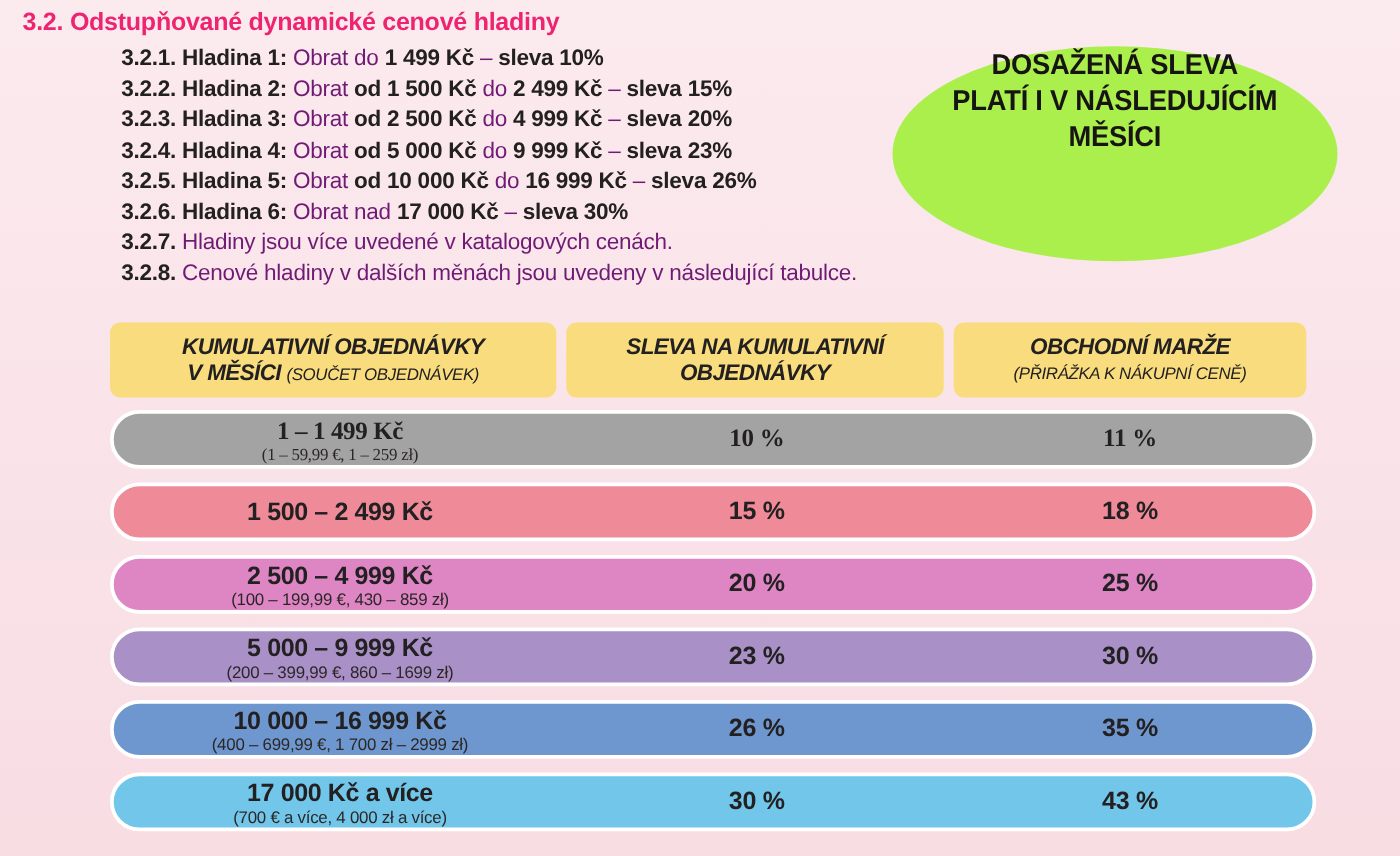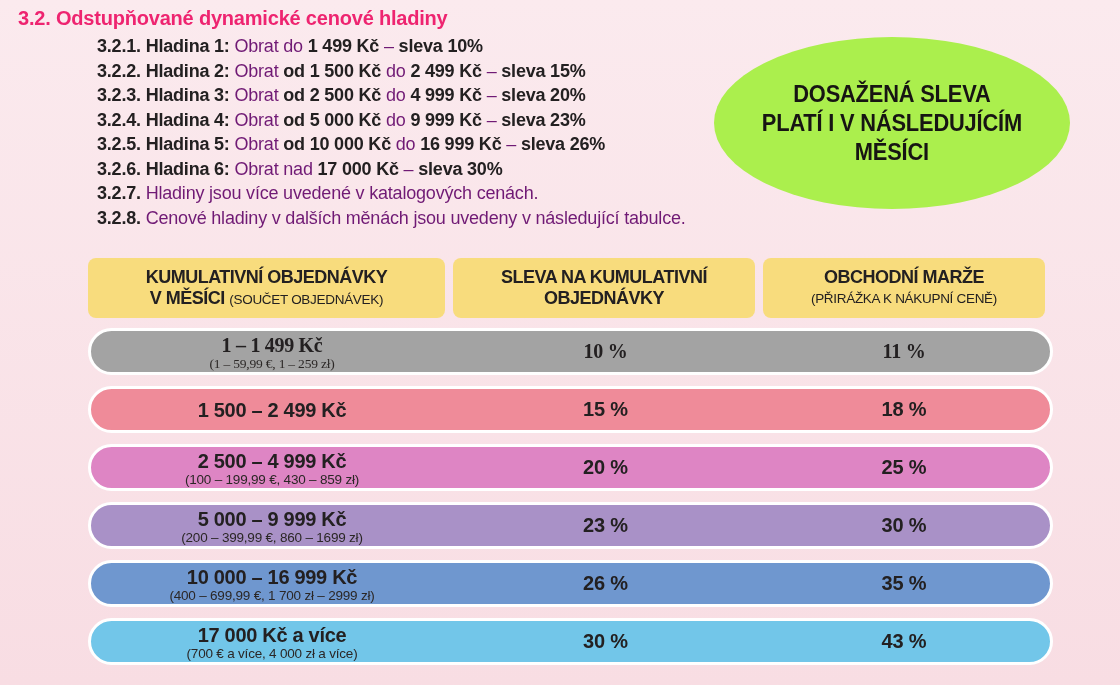--- a/index.html
+++ b/index.html
@@ -20,30 +20,30 @@
   }
   .sec-list{ position:absolute; left:97px; top:34px; width:640px; }
   .list-item{ font-size:18px; line-height:24.5px; letter-spacing:-0.2px; white-space:nowrap; }
   .seg-b{ font-weight:700; color:#232021; }
   .seg-l{ font-weight:400; color:#701a75; }
 
   
   .badge{
     position:absolute; left:714px; top:37px; width:356px; height:172px;
     background:var(--badge-green,#abef4d); border-radius:50%;
-    display:flex; align-items:center; justify-content:center;
+    display:flex; align-items:flex-start; justify-content:center;
   }
   .badge-text{
     font-size:23px; font-weight:700; line-height:29px; text-align:center;
     color:#171513; letter-spacing:-0.2px; white-space:pre-line;
     transform:scaleX(0.95);
   }
 
   
-  .thead{ position:absolute; top:258px; left:0; width:1012px; height:60px; }
+  .thead{ position:absolute; top:258px; left:0; width:1012px; height:60px;font-style:italic; }
   .th{
     position:absolute; top:0; height:60px; border-radius:8px;
     background:var(--header-yellow,#f8dc7d);
     display:flex; flex-direction:column; align-items:center; justify-content:center;
     text-align:center; color:#232021;
   }
   .th-1{ left:88px;  width:357px; }
   .th-2{ left:453px; width:302px; }
   .th-3{ left:763px; width:282px; }
   .th-big{ font-size:18px; font-weight:700; letter-spacing:-0.5px; line-height:21px; }

